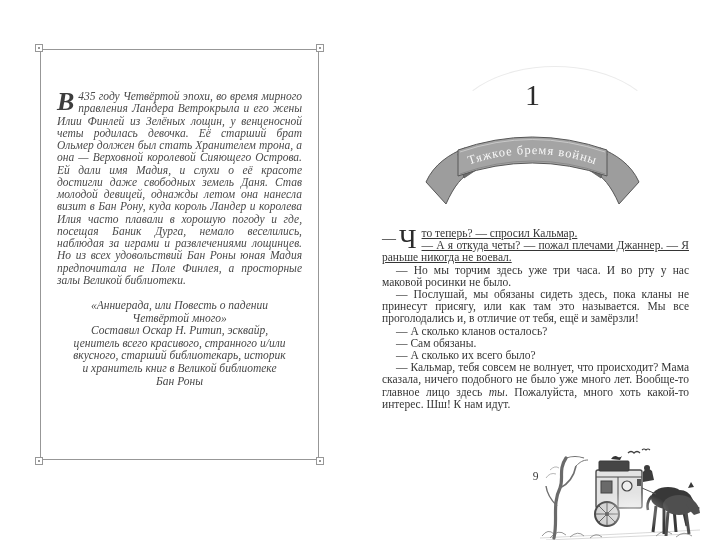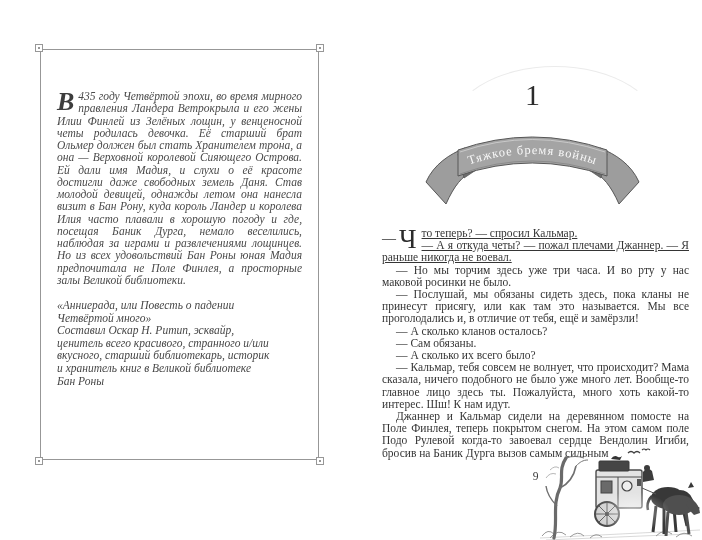--- a/index.html
+++ b/index.html
@@ -13,36 +13,36 @@
   .corner::after{content:"";position:absolute;left:2px;top:2px;width:2px;height:2px;background:#979797;}
   .corner.tl{left:-6px;top:-6px;} .corner.tr{right:-6px;top:-6px;}
   .corner.bl{left:-6px;bottom:-6px;} .corner.br{right:-6px;bottom:-6px;}
 
   .left-text{position:absolute;left:57px;top:90px;width:245px;
              font-style:italic;font-size:11.5px;line-height:12.25px;color:#4a4a4a;
              text-align:justify;}
   .dropcap-left{float:left;font-size:26px;line-height:21px;font-weight:bold;
                 font-style:italic;margin:1px 4px 0 0;color:#3d3d3d;}
   .p2-left{text-indent:14px;}
-  .attribution{margin-top:13px;text-align:left;line-height:12.6px;color:#474747;}
+  .attribution{margin-top:13px;text-align:center;line-height:12.6px;color:#474747;}
 
   
   .faint-arc{position:absolute;left:448px;top:66px;width:212px;height:132px;border-radius:50%;
              border:1px solid transparent;border-top-color:#ebebeb;}
   .chapter-number{position:absolute;left:420px;top:78px;width:225px;text-align:center;
                   font-size:30px;color:#2b2b2b;}
   .banner{position:absolute;left:420px;top:120px;width:225px;height:88px;}
   .right-text{position:absolute;left:382px;top:227px;width:307px;
               font-size:11.5px;line-height:12.2px;color:#353535;text-align:justify;}
   .right-text .p{text-indent:14px;}
   .right-text .p.noindent{text-indent:0;text-decoration:underline;}
   .dcwrap{float:left;display:flex;align-items:center;margin:1px 5px 0 0;}
   .dcwrap .dash{font-size:14px;color:#2f2f2f;margin-right:3px;}
   .dcwrap .dropcap{font-size:27px;line-height:22px;color:#2b2b2b;}
-  .em-italic{}
+  .em-italic{font-style:italic;}
   .page-number{position:absolute;left:382px;top:470px;width:307px;text-align:center;
                font-size:11.5px;color:#3a3a3a;}
 
   .illustration{position:absolute;left:540px;top:448px;width:162px;height:92px;}
 </style>
 </head>
 <body>
 
 <div id="stage">
 
@@ -103,21 +103,20 @@
       <div class="p noindent">— А я откуда четы? — пожал плечами Джаннер. — Я раньше никогда не воевал.</div>
     </div>
     <div class="p">— Но мы торчим здесь уже три часа. И во рту у нас маковой росинки не было.</div>
     <div class="p">— Послушай, мы обязаны сидеть здесь, пока кланы не принесут присягу, или как там это называется. Мы все проголодались и, в отличие от тебя, ещё и замёрзли!</div>
     <div class="p">— А сколько кланов осталось?</div>
     <div class="p">— Сам обязаны.</div>
     <div class="p">— А сколько их всего было?</div>
     <div class="p">
       <span>— Кальмар, тебя совсем не волнует, что происходит? Мама сказала, ничего подобного не было уже много лет. Вообще-то главное лицо здесь </span><span class="em-italic">ты</span><span>. Пожалуйста, много хоть какой-то интерес. Шш! К нам идут.</span>
     </div>
-    <div class="p">Джаннер и Кальмар сидели на деревянном помосте на Поле Финлея, теперь покрытом снегом. На этом самом поле Подо Рулевой когда-то завоевал сердце Вендолин Игиби, бросив на Баник Дурга вызов самым сильным</div>
   </div>
 
   <div class="page-number">9</div>
 
   <div class="illustration">
     <svg width="162" height="92" viewBox="0 0 162 92">
       <defs>
         <radialGradient id="wm" cx="50%" cy="50%" r="50%">
           <stop offset="0%" stop-color="#ffffff" stop-opacity="0.55"></stop>
           <stop offset="100%" stop-color="#ffffff" stop-opacity="0"></stop>

